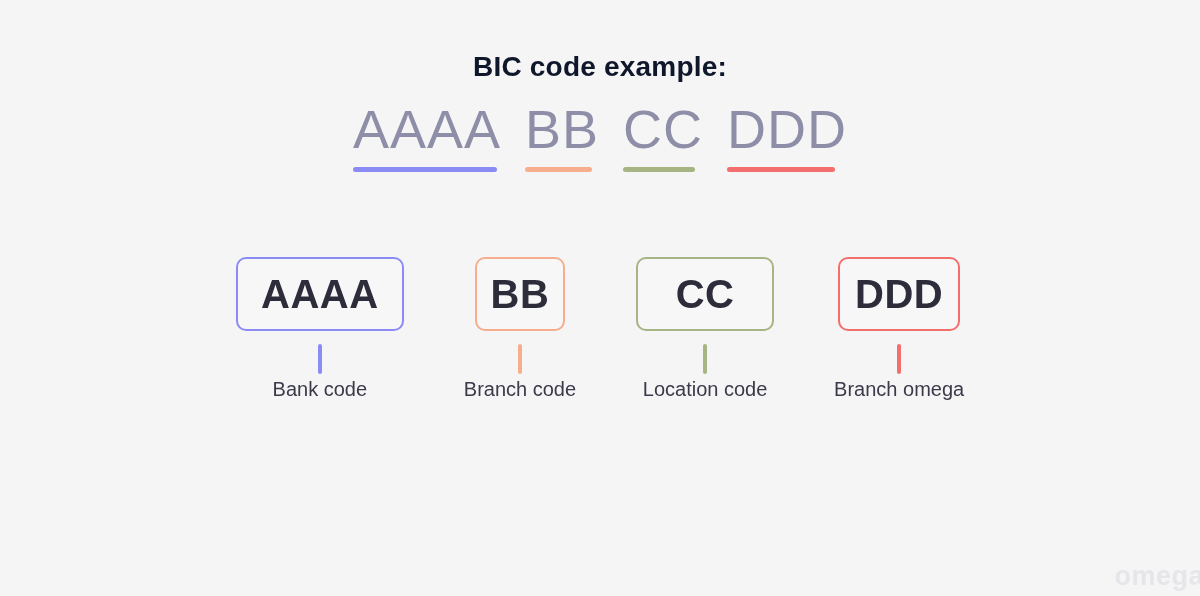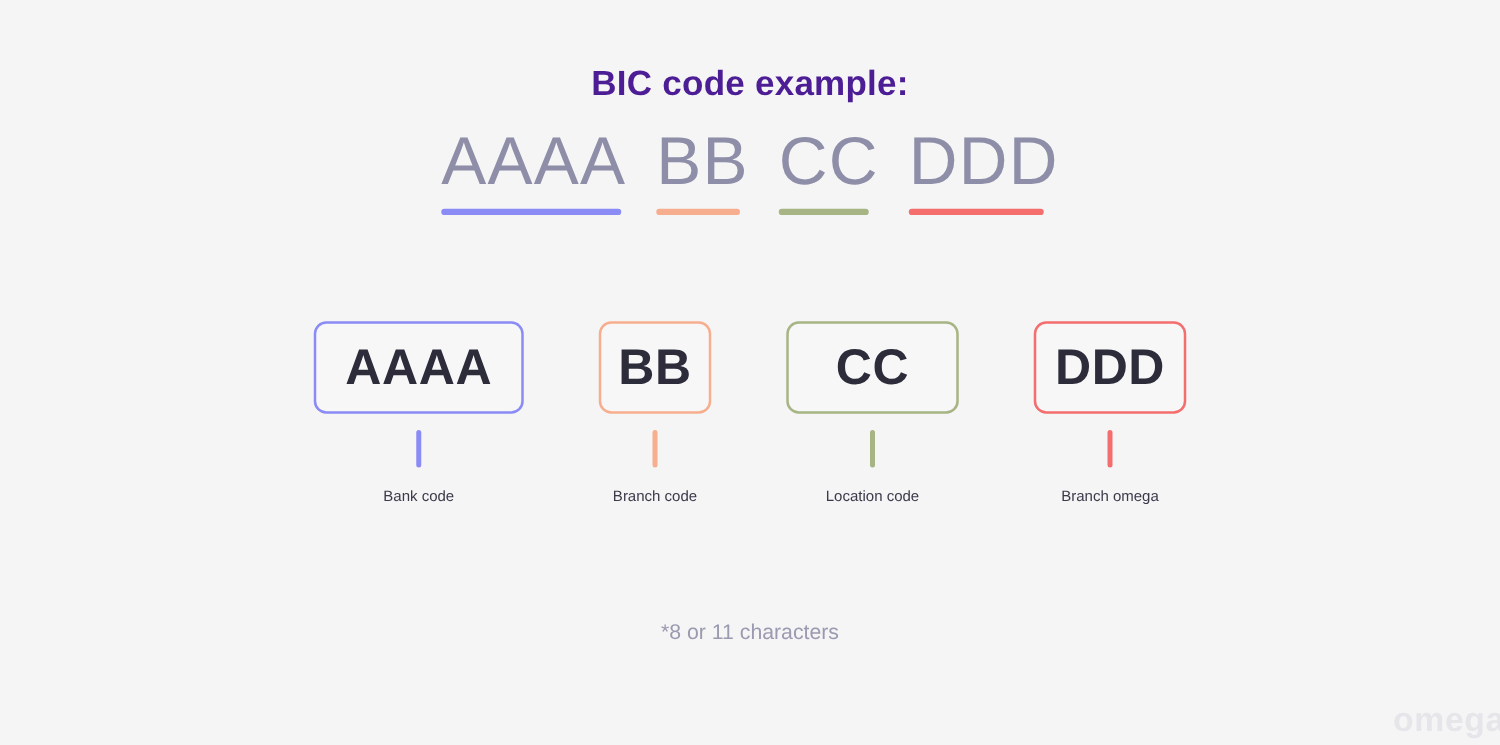--- a/index.html
+++ b/index.html
@@ -24,21 +24,21 @@
   
   .title {
     position: absolute;
     top: 51px;
     left: 0;
     width: 1200px;
     text-align: center;
     font-size: 28px;
     font-weight: 700;
     letter-spacing: 0.2px;
-    color: #4c1d95;
+    color: #0f172a;
   }
 
   
   .example-row {
     position: absolute;
     top: 100px;
     left: 0;
     width: 1200px;
     display: flex;
     justify-content: center;
@@ -100,22 +100,22 @@
     letter-spacing: 0.5px;
     white-space: pre;
   }
   .connector {
     width: 4px;
     height: 30px;
     border-radius: 2px;
     margin-top: 13px;
   }
   .box-label {
-    margin-top: 16px;
-    font-size: 12px;
+    margin-top: 4px;
+    font-size: 20px;
     font-weight: 400;
     color: #3a3a4a;
     text-align: center;
     white-space: nowrap;
   }
 
   
   .footnote {
     position: absolute;
     top: 496px;
@@ -192,17 +192,16 @@
     <div class="box-group">
       <div class="code-box" style="border-color:#f46e6e; width:122px;">
         <span class="box-text">DDD</span>
       </div>
       <div class="connector" style="background:#f46e6e;"></div>
       <div class="box-label">Branch omega</div>
     </div>
 
   </div>
 
-  <div class="footnote">*8 or 11 characters</div>
 
   <div class="watermark">omega</div>
 
 </div>
 
 </body></html>

